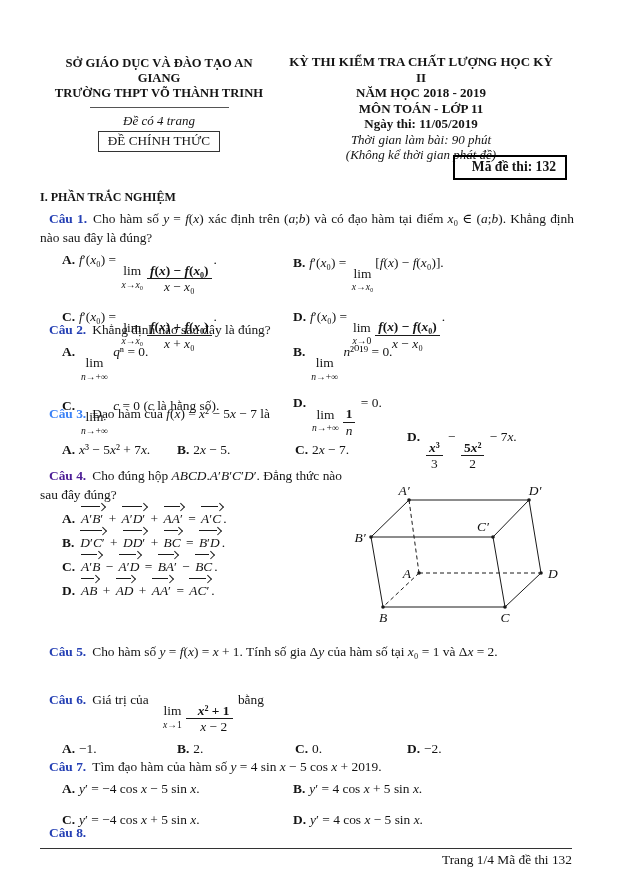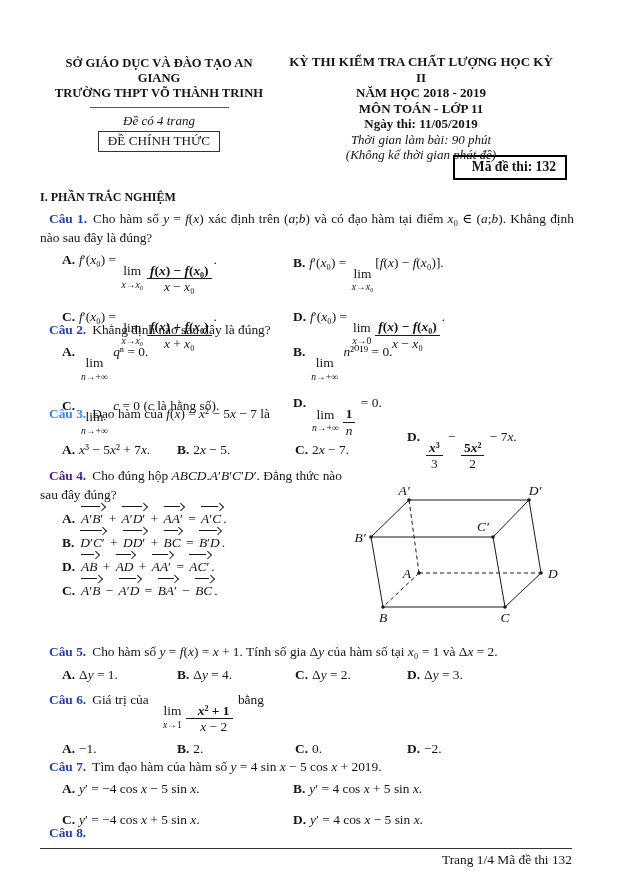--- a/index.html
+++ b/index.html
@@ -146,22 +146,22 @@
               <span class="num">5<i>x</i>²</span>
               <span class="den">2</span>
             </span><span class="math"> − 7<i>x</i>.</span></div>
         </div>
       </div>
       <div class="question q4">
         <div class="qtext"><b class="qlabel" style="color:#4c1d95">Câu 4.</b><span class="txt">Cho đúng hộp </span><span class="math"><i>ABCD</i>.<i>A</i>′<i>B</i>′<i>C</i>′<i>D</i>′</span><span class="txt">. Đẳng thức nào sau đây đúng?</span></div>
         <div class="opts one">
           <div class="opt"><b class="olabel">A.</b><span class="vec"><i>A</i>′<i>B</i>′</span><span class="math"> + </span><span class="vec"><i>A</i>′<i>D</i>′</span><span class="math"> + </span><span class="vec"><i>AA</i>′</span><span class="math"> = </span><span class="vec"><i>A</i>′<i>C</i></span><span class="math">.</span></div>
           <div class="opt"><b class="olabel">B.</b><span class="vec"><i>D</i>′<i>C</i>′</span><span class="math"> + </span><span class="vec"><i>DD</i>′</span><span class="math"> + </span><span class="vec"><i>BC</i></span><span class="math"> = </span><span class="vec"><i>B</i>′<i>D</i></span><span class="math">.</span></div>
+          <div class="opt"><b class="olabel">C.</b><span class="vec"><i>A</i>′<i>B</i></span><span class="math"> − </span><span class="vec"><i>A</i>′<i>D</i></span><span class="math"> = </span><span class="vec"><i>BA</i>′</span><span class="math"> − </span><span class="vec"><i>BC</i></span><span class="math">.</span></div>
           <div class="opt"><b class="olabel">D.</b><span class="vec"><i>AB</i></span><span class="math"> + </span><span class="vec"><i>AD</i></span><span class="math"> + </span><span class="vec"><i>AA</i>′</span><span class="math"> = </span><span class="vec"><i>AC</i>′</span><span class="math">.</span></div>
-          <div class="opt"><b class="olabel">C.</b><span class="vec"><i>A</i>′<i>B</i></span><span class="math"> − </span><span class="vec"><i>A</i>′<i>D</i></span><span class="math"> = </span><span class="vec"><i>BA</i>′</span><span class="math"> − </span><span class="vec"><i>BC</i></span><span class="math">.</span></div>
         </div>
         <div class="figure"><svg viewBox="0 0 246 170" width="246" height="170">
             <line x1="61" y1="40" x2="181" y2="40" stroke="#1a1a1a" stroke-width="1"></line>
             <line x1="61" y1="40" x2="23" y2="77" stroke="#1a1a1a" stroke-width="1"></line>
             <line x1="23" y1="77" x2="145" y2="77" stroke="#1a1a1a" stroke-width="1"></line>
             <line x1="145" y1="77" x2="181" y2="40" stroke="#1a1a1a" stroke-width="1"></line>
             <line x1="23" y1="77" x2="35" y2="147" stroke="#1a1a1a" stroke-width="1"></line>
             <line x1="145" y1="77" x2="157" y2="147" stroke="#1a1a1a" stroke-width="1"></line>
             <line x1="181" y1="40" x2="193" y2="113" stroke="#1a1a1a" stroke-width="1"></line>
             <line x1="35" y1="147" x2="157" y2="147" stroke="#1a1a1a" stroke-width="1"></line>
@@ -182,26 +182,20 @@
             <text x="12" y="82" text-anchor="middle" font-size="13.5" font-style="italic" fill="#111">B′</text>
             <text x="135" y="71" text-anchor="middle" font-size="13.5" font-style="italic" fill="#111">C′</text>
             <text x="63" y="118" text-anchor="end" font-size="13.5" font-style="italic" fill="#111">A</text>
             <text x="200" y="118" text-anchor="start" font-size="13.5" font-style="italic" fill="#111">D</text>
             <text x="35" y="162" text-anchor="middle" font-size="13.5" font-style="italic" fill="#111">B</text>
             <text x="157" y="162" text-anchor="middle" font-size="13.5" font-style="italic" fill="#111">C</text>
           </svg></div>
       </div>
       <div class="question q5">
         <div class="qtext"><b class="qlabel" style="color:#2540b4">Câu 5.</b><span class="txt">Cho hàm số </span><span class="math"><i>y</i> = <i>f</i>(<i>x</i>) = <i>x</i> + 1</span><span class="txt">. Tính số gia </span><span class="math">Δ<i>y</i></span><span class="txt"> của hàm số tại </span><span class="math"><i>x</i>₀ = 1</span><span class="txt"> và </span><span class="math">Δ<i>x</i> = 2</span><span class="txt">.</span></div>
-        <div class="opts four">
-          <div class="opt"><b class="olabel">A.</b><span class="math">Δ<i>y</i> = 1.</span></div>
-          <div class="opt"><b class="olabel">B.</b><span class="math">Δ<i>y</i> = 4.</span></div>
-          <div class="opt"><b class="olabel">C.</b><span class="math">Δ<i>y</i> = 2.</span></div>
-          <div class="opt"><b class="olabel">D.</b><span class="math">Δ<i>y</i> = 3.</span></div>
-        </div>
       </div>
       <div class="question q6">
         <div class="qtext"><b class="qlabel" style="color:#2540b4">Câu 6.</b><span class="txt">Giá trị của </span><span class="lim">
             <span class="lop">lim</span>
             <span class="lsub"><i>x</i>→1</span>
           </span><span class="frac">
             <span class="num"><i>x</i>² + 1</span>
             <span class="den"><i>x</i> − 2</span>
           </span><span class="txt"> bằng</span></div>
         <div class="opts four">

